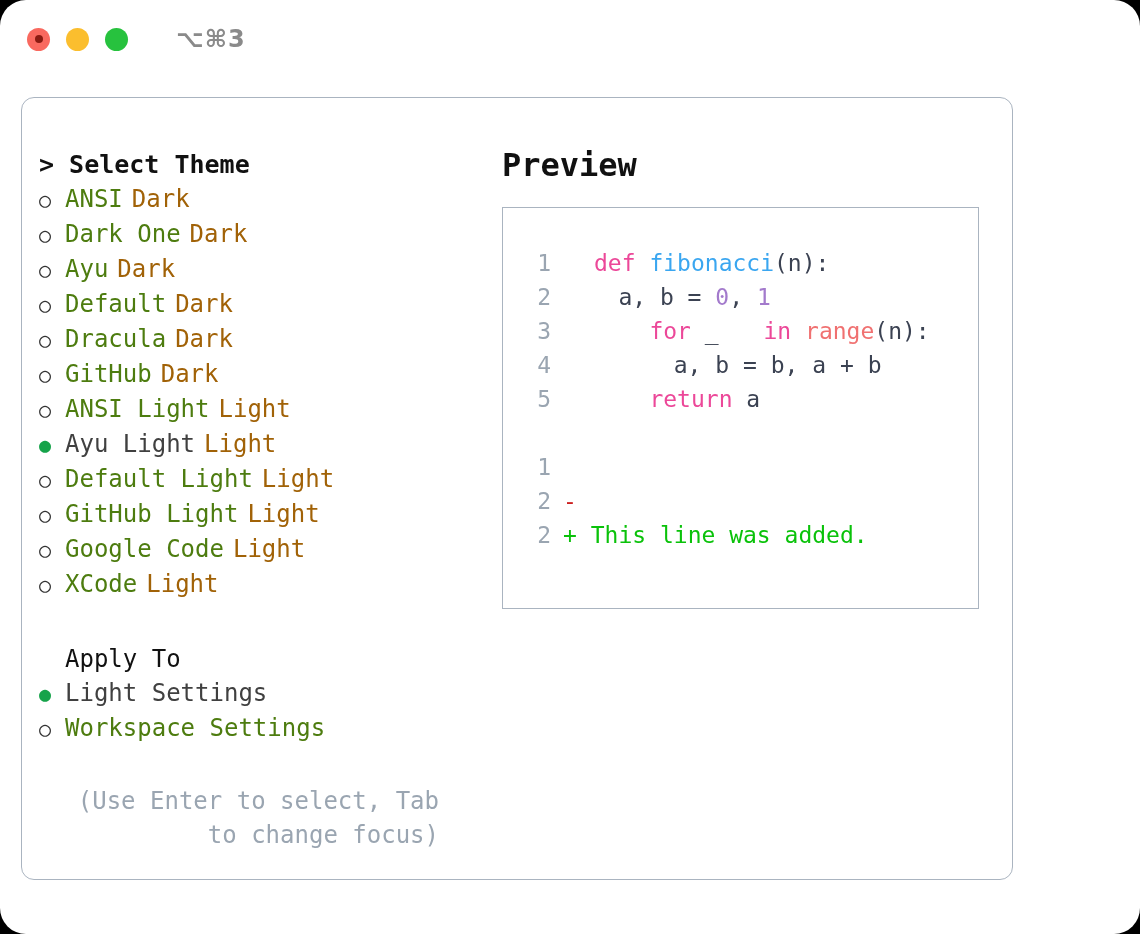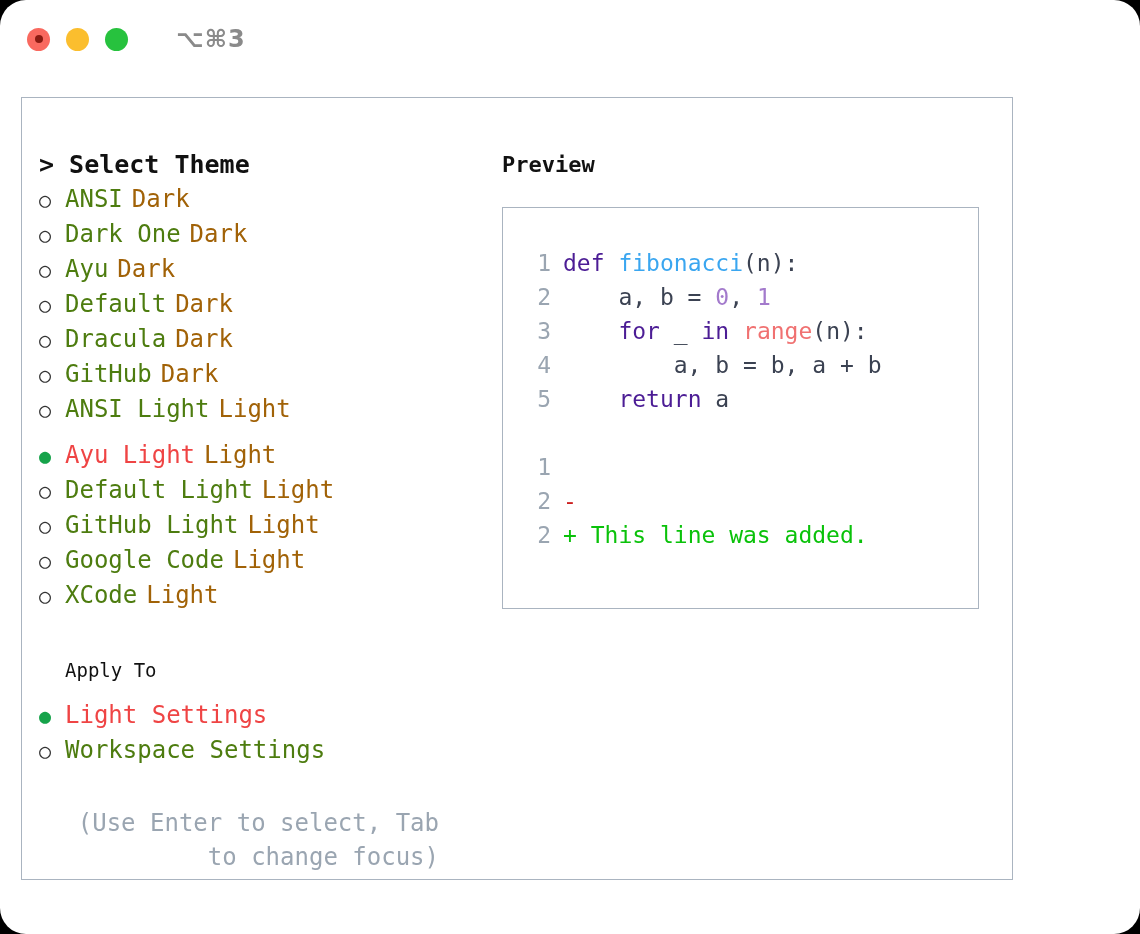--- a/index.html
+++ b/index.html
@@ -73,21 +73,21 @@
 
   
   .panel {
     position: absolute;
     left: 21px;
     top: 97px;
     width: 992px;
     height: 783px;
     box-sizing: border-box;
     border: 1.5px solid #aab4c0;
-    border-radius: 0;
+    border-radius: 13px;
     background: #ffffff;
   }
 
   .panel-inner {
     position: absolute;
     left: 0; top: 0;
     width: 100%; height: 100%;
     display: flex;
   }
 
@@ -119,49 +119,49 @@
     white-space: pre;
   }
   .bullet {
     width: 26px;
     flex: none;
     color: #333333;
     font-size: 20px;
   }
   .bullet.on { color: #16a34a; }
   .opt-label { color: #4d7c0f; }
-  .opt-row.selected .opt-label { color: #ef4444; margin-top: 11px; }
+  .opt-row.selected .opt-label { color: #404040; }
   .opt-tag {
     color: #a16207;
     margin-left: 9px;
   }
 
   .section-gap { height: 40px; }
 
   .apply-heading {
-    font-size: 19px;
+    font-size: 24px;
     color: #111111;
     line-height: 34px;
     padding-left: 26px;
     white-space: pre;
   }
 
   .hint {
     margin-top: 38px;
     font-size: 24px;
     line-height: 34px;
     color: #9aa5b1;
     width: 400px;
     white-space: pre-wrap;
     text-align: right;
   }
 
   
   .preview-title {
-    font-size: 22px;
+    font-size: 32px;
     color: #111111;
     font-weight: bold;
     line-height: 34px;
     margin: 0 0 25px 0;
     white-space: pre;
   }
 
   .code-box {
     width: 477px;
     height: 402px;
@@ -180,21 +180,21 @@
   .lnum {
     width: 34px;
     flex: none;
     text-align: right;
     color: #9aa5b1;
     padding-right: 12px;
   }
 
   .blank-line { height: 34px; }
 
-  .kw   { color: #4c1d95; }
+  .kw   { color: #ec4899; margin-left: 31px; }
   .fn   { color: #3aa6f0; }
   .num  { color: #a37acc; }
   .bfn  { color: #f07171; }
   .plain{ color: #3b4252; }
 
   .diff-ctx { color: #8a8f98; }
   .diff-del { color: #cc1f1f; }
   .diff-add { color: #0ac20a; }
 </style>
 </head>

